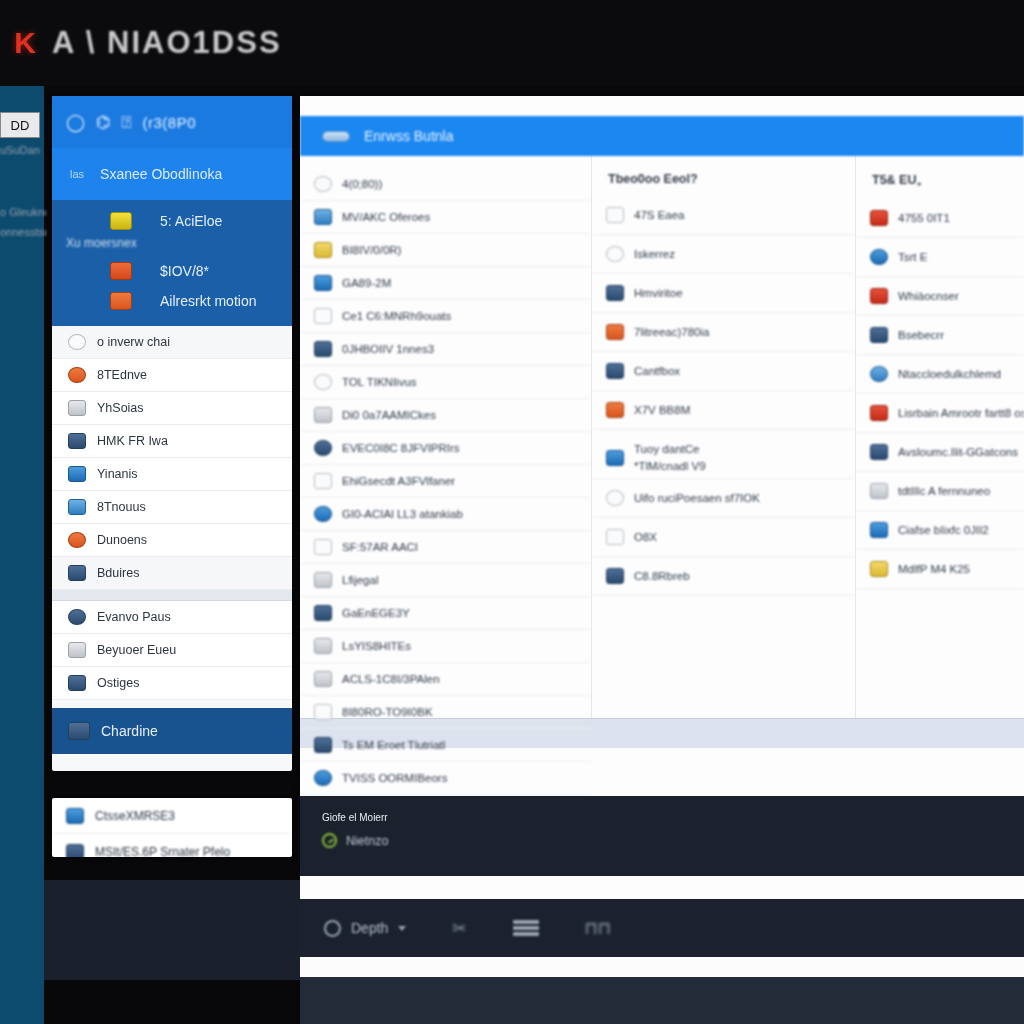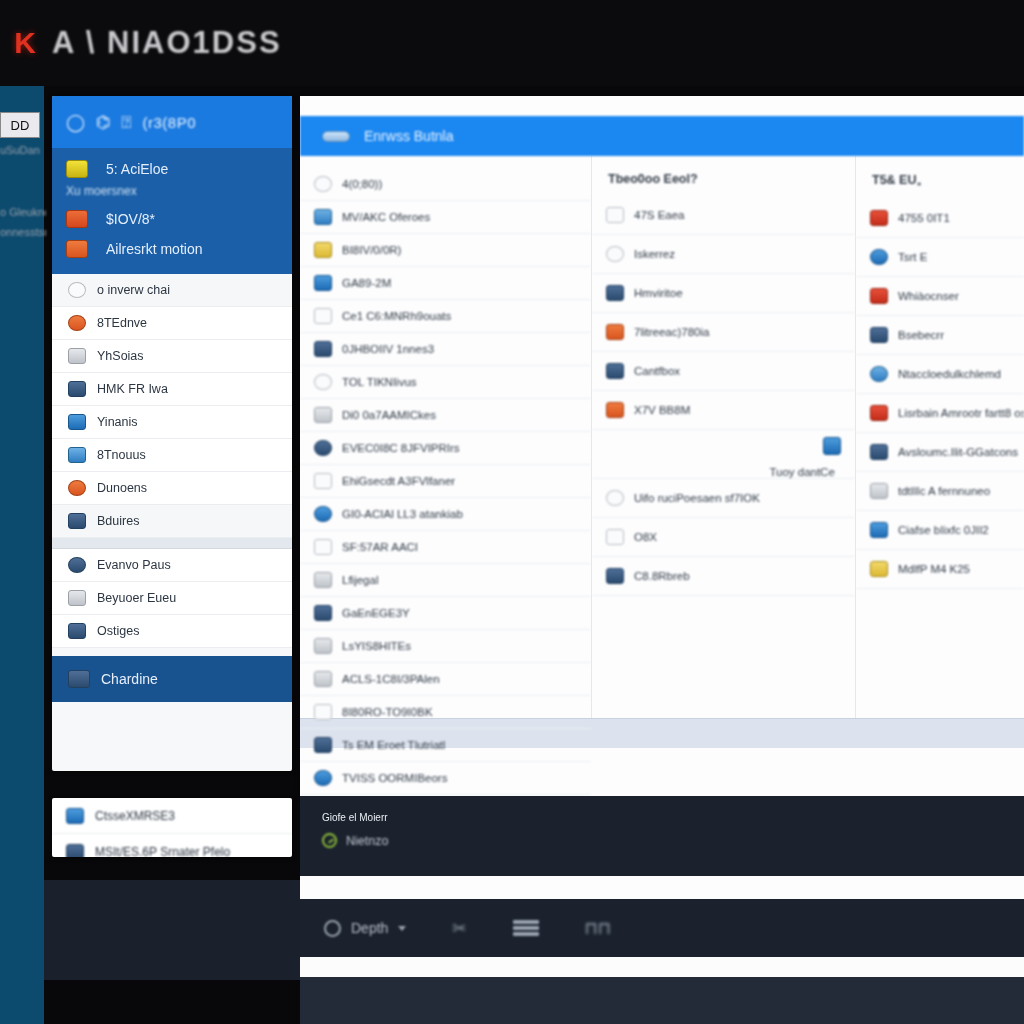--- a/index.html
+++ b/index.html
@@ -62,22 +62,22 @@
 
   .sb-subhead {
     height: 52px; background: #1e83ec; display: flex; align-items: center;
     gap: 16px; padding: 0 18px; color: #dce9f9; font-size: 14px;
     filter: blur(0.7px);
   }
   .sb-subhead .tag { font-size: 11px; opacity: .8; }
 
   .sb-bluegroup { background: #1a5fa8; padding: 6px 0 10px 0; }
   .sb-blue-item {
-    display: flex; align-items: center; gap: 18px; padding: 6px 14px;
-    color: #e4eefb; font-size: 14px; filter: blur(0.6px);
+    display: flex; align-items: center; gap: 28px; padding: 6px 14px;
+    color: #e4eefb; font-size: 14px; filter: blur(0.6px); margin-left: 44px;
   }
   .sb-blue-sub { padding: 0 14px 6px 14px; color: #cfe0f2; font-size: 12px; filter: blur(0.8px); }
 
   .ico {
     width: 22px; height: 18px; border-radius: 3px; flex: 0 0 22px;
     display: inline-block; position: relative;
   }
   .ico.sm { width: 18px; height: 16px; flex: 0 0 18px; }
   .ico-yellow { background: linear-gradient(#f2e23a, #c9b412); border:1px solid #9a8c0c; }
   .ico-orange { background: linear-gradient(#ec6d3a, #d4471c); border:1px solid #a8380f; }
@@ -142,21 +142,21 @@
     font-size: 12.5px; color: #333c47; padding: 4px 16px 10px 16px;
     filter: blur(0.8px); font-weight: 600; white-space: nowrap; overflow:hidden;
   }
   .item {
     display: flex; align-items: center; gap: 10px; padding: 0 14px;
     height: 33px; border-bottom: 1px solid #eef0f3;
     color: #2f3a46; font-size: 11.5px; filter: blur(0.85px);
     white-space: nowrap; overflow: hidden;
   }
   .col-2 .item, .col-3 .item { height: 39px; }
-  .item.tall { height: 49px; align-items: flex-end; padding-top: 7px; flex-direction: column; }
+  .item.tall { height: 49px; align-items: center; padding-top: 7px; }
   .item .two-line { display: flex; flex-direction: column; gap: 2px; line-height: 1.25; }
 
   .main-footer-strip {
     height: 30px; background: #dde3ee; border-top: 1px solid #c9d1df;
   }
 
   
   .info-block {
     position: absolute; left: 300px; top: 796px; width: 724px; height: 80px;
     background: #1b222e; padding: 16px 22px; color: #e9edf3;
@@ -223,20 +223,24 @@
 
   <div class="left-dark-fill"></div>
 
   <div class="sidebar">
 
     <div class="sb-header">
       <span class="glyphs">◯ ⌬ ⍰</span>
       <span class="hdr-label">(r3(8P0</span>
     </div>
 
+    <div class="sb-subhead">
+      <span class="tag">las</span>
+      <span>Sxanee Obodlinoka</span>
+    </div>
 
     <div class="sb-bluegroup">
       <div class="sb-blue-item">
         <span class="ico ico-yellow"></span>
         <span>5: AciEloe</span>
       </div>
       <div class="sb-blue-sub">Xu moersnex</div>
       <div class="sb-blue-item">
         <span class="ico ico-orange"></span>
         <span>$IOV/8*</span>

